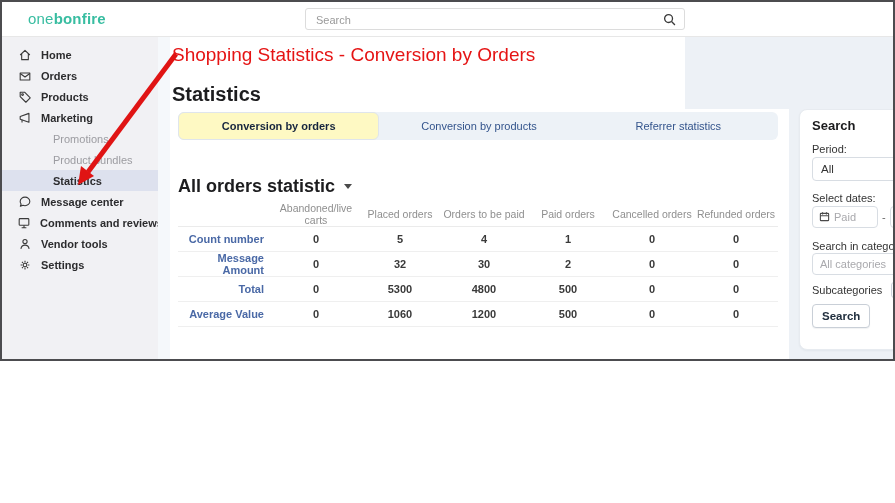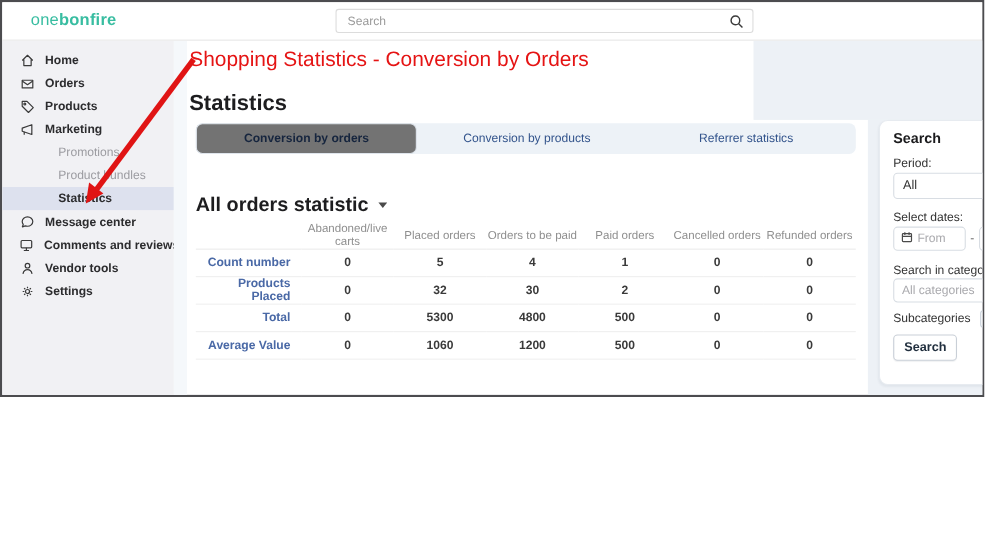--- a/index.html
+++ b/index.html
@@ -27,21 +27,21 @@
 
   
   .gray-top{position:absolute;left:683px;top:35px;width:212px;height:72px;background:var(--pagegray);}
   .gray-col{position:absolute;left:787px;top:107px;width:108px;bottom:0;background:var(--pagegray);}
 
   
   .annotation{position:absolute;left:170px;top:42px;font-size:19px;color:var(--red);z-index:6;white-space:nowrap;}
   .page-title{position:absolute;left:170px;top:68px;font-size:20px;font-weight:700;color:#1d1d1f;}
   .tabs{position:absolute;left:176px;top:110px;width:600px;height:28px;background:#edf2f7;border-radius:6px;display:flex;box-sizing:border-box;}
   .tab{flex:1;display:flex;align-items:center;justify-content:center;font-size:11px;color:var(--tabblue);cursor:pointer;border-radius:6px;box-sizing:border-box;}
-  .tab.active{background:#737373;border:1px solid #dfe5ec;color:#16253e;font-weight:700;}
+  .tab.active{background:#fef9c3;border:1px solid #dfe5ec;color:#16253e;font-weight:700;}
   .desc{position:absolute;left:176px;top:148px;font-size:11px;color:#333;}
   .stat-select{position:absolute;left:176px;top:174px;font-size:18px;font-weight:700;color:#1d1d1f;cursor:pointer;display:flex;align-items:center;}
   .stat-select .caret{margin-left:9px;width:0;height:0;border-left:4px solid transparent;border-right:4px solid transparent;border-top:5px solid #4a4a4a;}
 
   
   table.stats{position:absolute;left:176px;top:200px;width:600px;border-collapse:collapse;table-layout:fixed;}
   table.stats th,table.stats td{height:24px;padding:0;}
   table.stats thead th{font-size:10.5px;font-weight:400;color:#8f8f8f;text-align:center;border-bottom:1px solid #ebebeb;}
   table.stats thead th.rowhead{width:96px;}
   table.stats tbody th{font-size:11px;font-weight:700;color:var(--rowlabel);text-align:right;padding-right:10px;border-bottom:1px solid #efefef;}
@@ -204,21 +204,21 @@
         <tr>
           <th>Count number</th>
           <td>0</td>
           <td>5</td>
           <td>4</td>
           <td>1</td>
           <td>0</td>
           <td>0</td>
         </tr>
         <tr>
-          <th>Products Placed</th>
+          <th>Message Amount</th>
           <td>0</td>
           <td>32</td>
           <td>30</td>
           <td>2</td>
           <td>0</td>
           <td>0</td>
         </tr>
         <tr>
           <th>Total</th>
           <td>0</td>
@@ -246,21 +246,21 @@
     <div class="p-abs pselect">
         <span>All</span>
       </div>
     <div class="p-abs p-label dates-label">Select dates:</div>
     <div class="p-abs daterow">
       <div class="dinput d-from">
         <span><svg width="11" height="11" viewBox="0 0 16 16" fill="none" stroke="#4a4a4a" stroke-width="1.6">
               <rect x="2" y="3.5" width="12" height="10.5" rx="1"></rect>
               <path d="M2 7h12M5.2 1.8v3.4M10.8 1.8v3.4"></path>
             </svg></span>
-        <span class="ph">From</span>
+        <span class="ph">Paid</span>
       </div>
       <span class="dsep">-</span>
       <div class="dinput d-to"></div>
     </div>
     <div class="p-abs p-label cat-label">Search in category</div>
     <div class="p-abs cinput">
         <span class="ph">All categories</span>
       </div>
     <div class="p-abs subrow">
       <span class="p-label">Subcategories</span>

